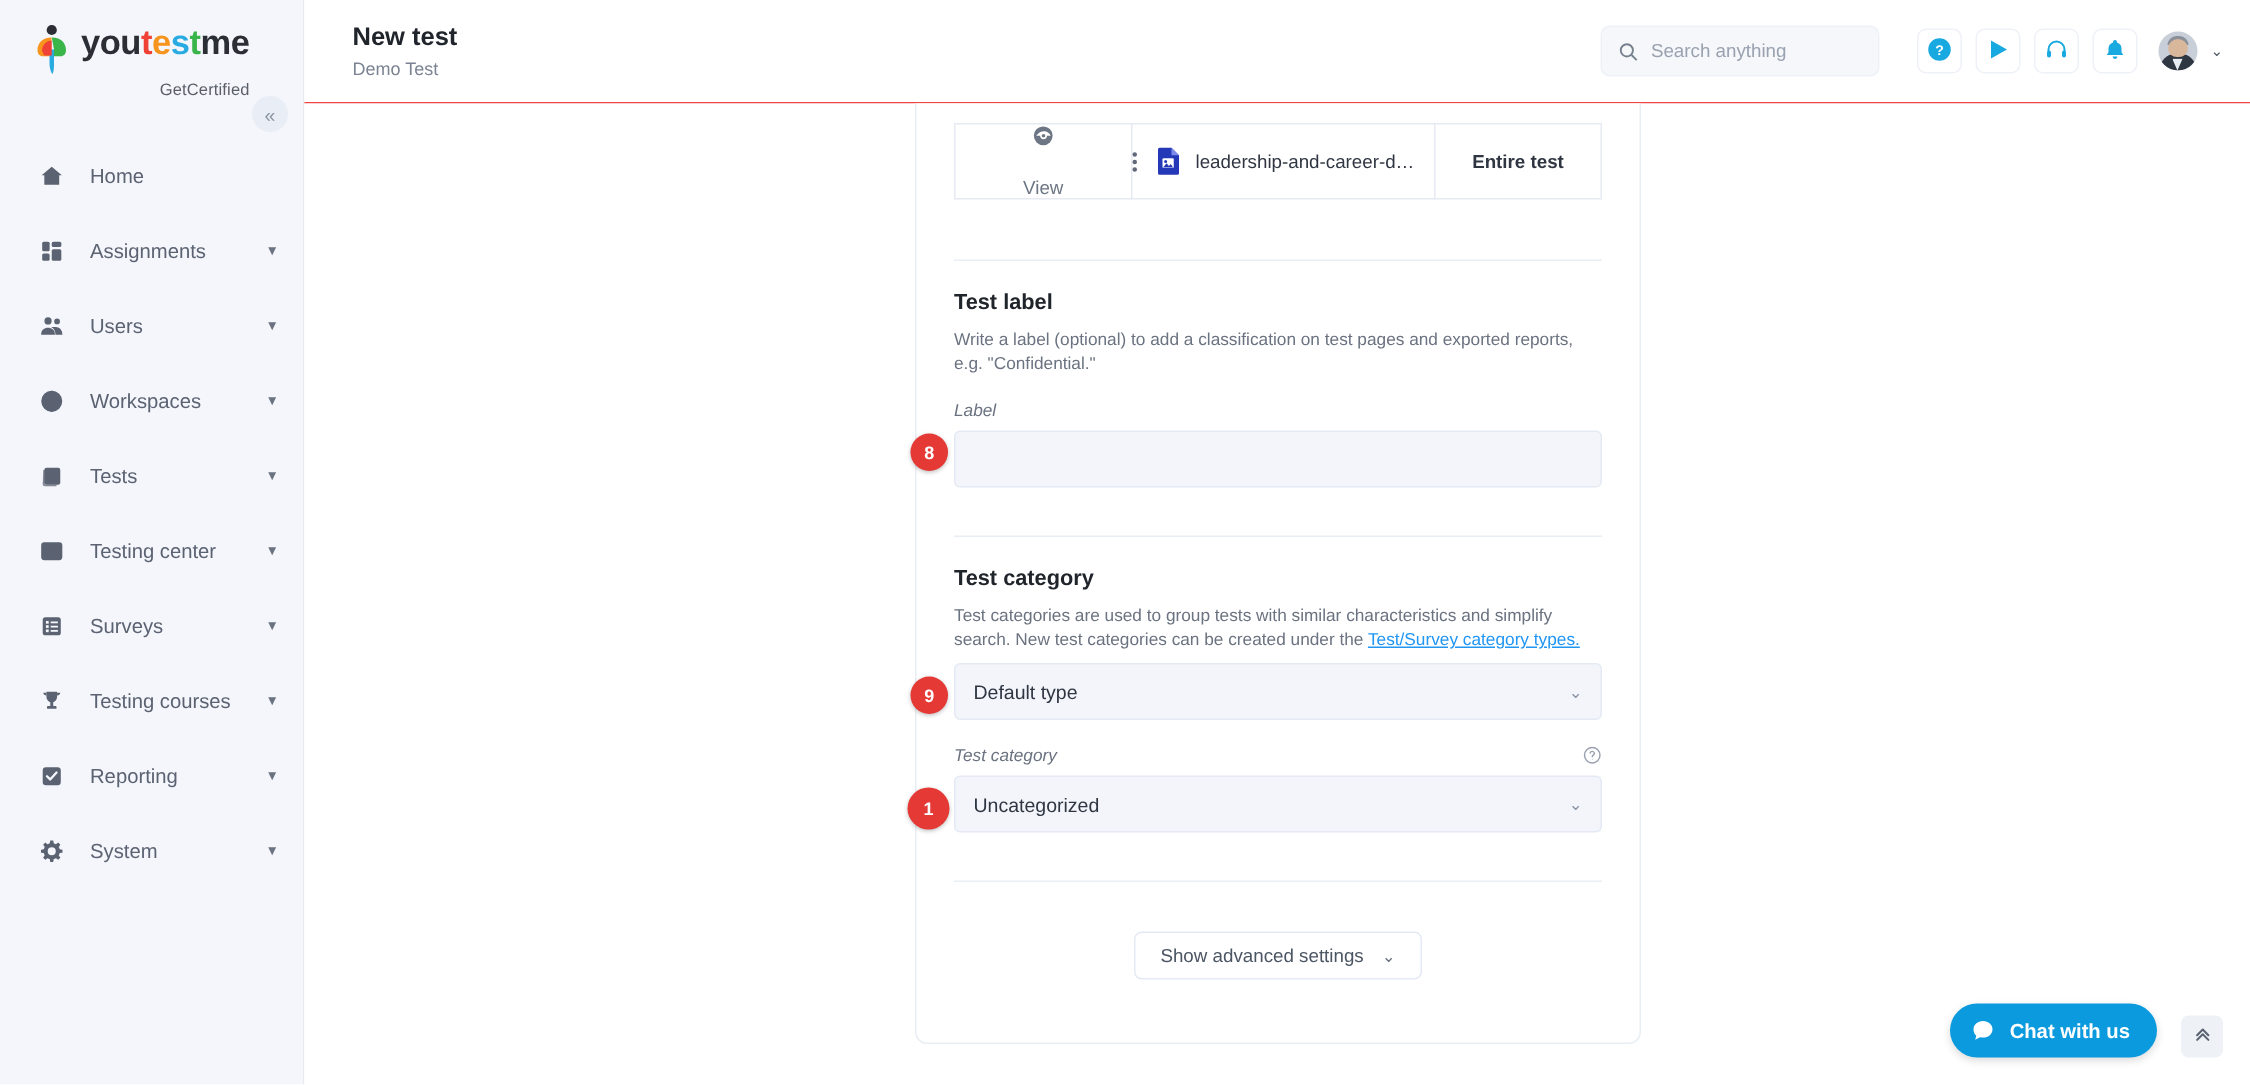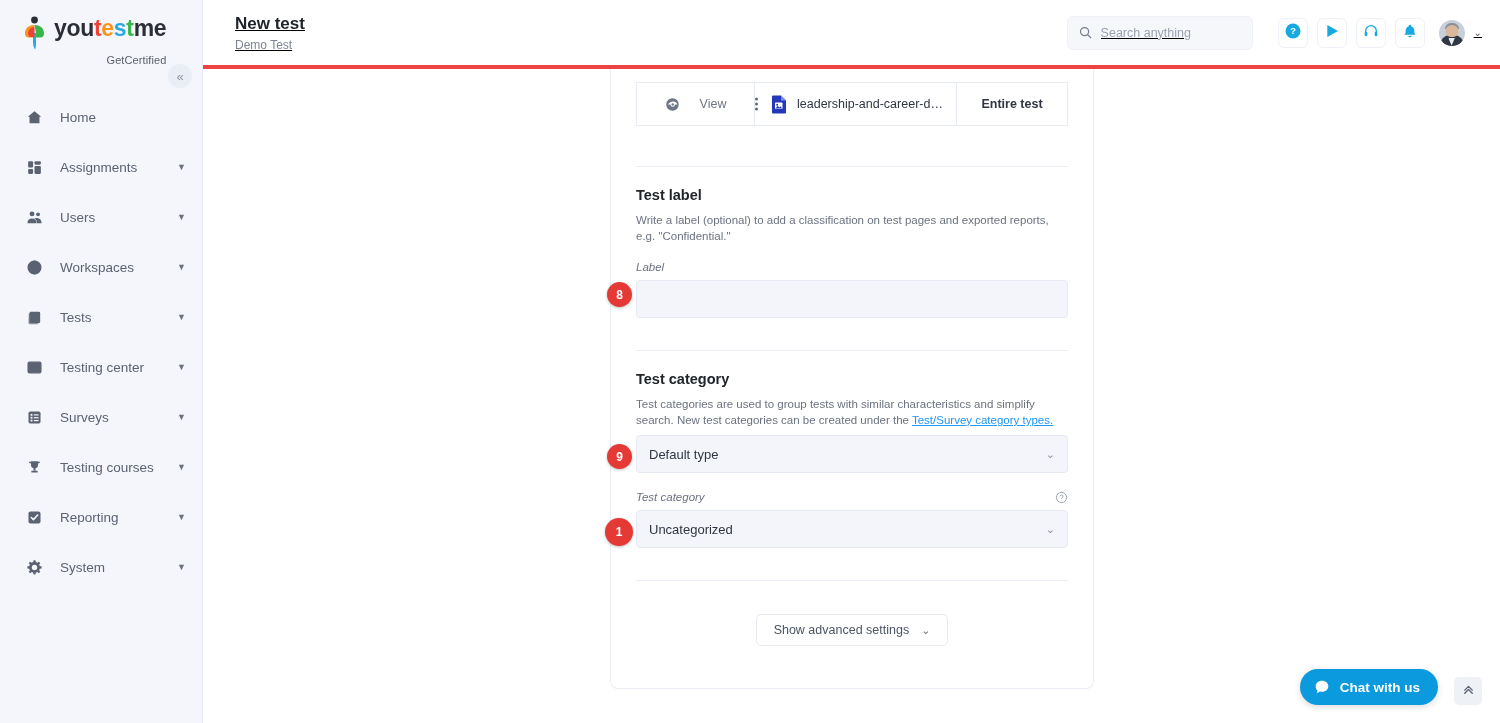--- a/index.html
+++ b/index.html
@@ -59,24 +59,23 @@
   .nav-ico svg { width: 17px; height: 17px; fill: #5b6272; }
   .nav-label {
     margin-left: 16px; font-size: 13.5px; color: #5b6272;
     flex: 1 1 auto; white-space: nowrap;
   }
   .caret { color: #6b7280; font-size: 9px; line-height: 1; }
 
   
   .main { flex: 1 1 auto; height: 723px; position: relative; background: #fff; }
   .topbar {
-    height: 69px; border-bottom: 4px solid #ef4444;
+    height: 69px; border-bottom: 1px solid #ef4444;
     display: flex; align-items: center; padding: 0 18px 0 32px;
     background: #fff;
-    text-decoration: underline;
   }
   .title-block { flex: 1 1 auto; }
   .page-title { font-size: 17px; font-weight: bold; color: #20242b; line-height: 20px; }
   .page-sub { font-size: 12px; color: #7c8493; margin-top: 4px; }
 
   .search-box {
     width: 186px; height: 34px; background: #f5f7fb;
     border: 1px solid #eef1f7; border-radius: 6px;
     display: flex; align-items: center; padding: 0 10px;
     margin-right: 16px;
@@ -139,21 +138,21 @@
     border: 1px solid #e6eaf2;
     table-layout: fixed;
   }
   .tbl td {
     border: 1px solid #e6eaf2;
     height: 43px; vertical-align: middle;
     font-size: 12.5px; color: #2f3642;
     padding: 0 8px;
   }
   .cell-view { width: 118px; }
-  .view-inner { display: flex; align-items: center; justify-content: center; gap: 20px; position: relative;}
+  .view-inner { display: flex; align-items: center; justify-content: center; gap: 20px; position: relative; flex-direction: column;}
   .eye-ico { width: 15px; height: 15px; flex: 0 0 15px; }
   .view-txt { color: #6d7684; font-size: 12.5px; }
   .kebab {
     position: absolute; right: -12px; top: 50%; transform: translateY(-50%);
     display: flex; flex-direction: column; gap: 2px; cursor: pointer;
   }
   .kebab i { width: 3px; height: 3px; border-radius: 50%; background: #60697a; display: block; }
   .cell-file { width: 202px; }
   .file-inner { display: flex; align-items: center; gap: 10px; padding-left: 8px; }
   .file-ico { width: 16px; height: 19px; flex: 0 0 16px; }

